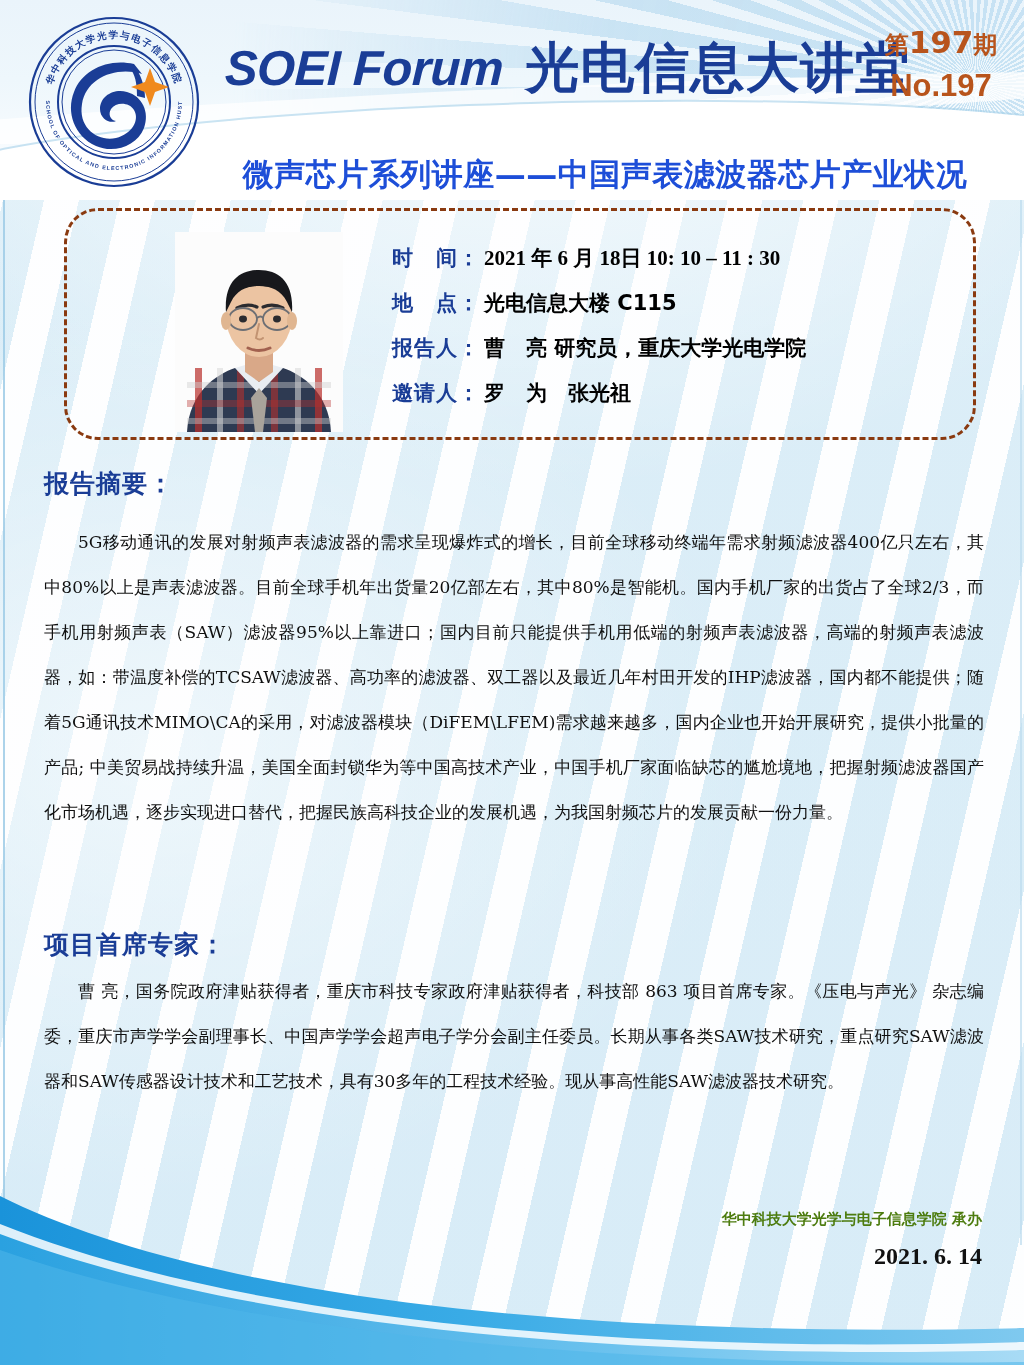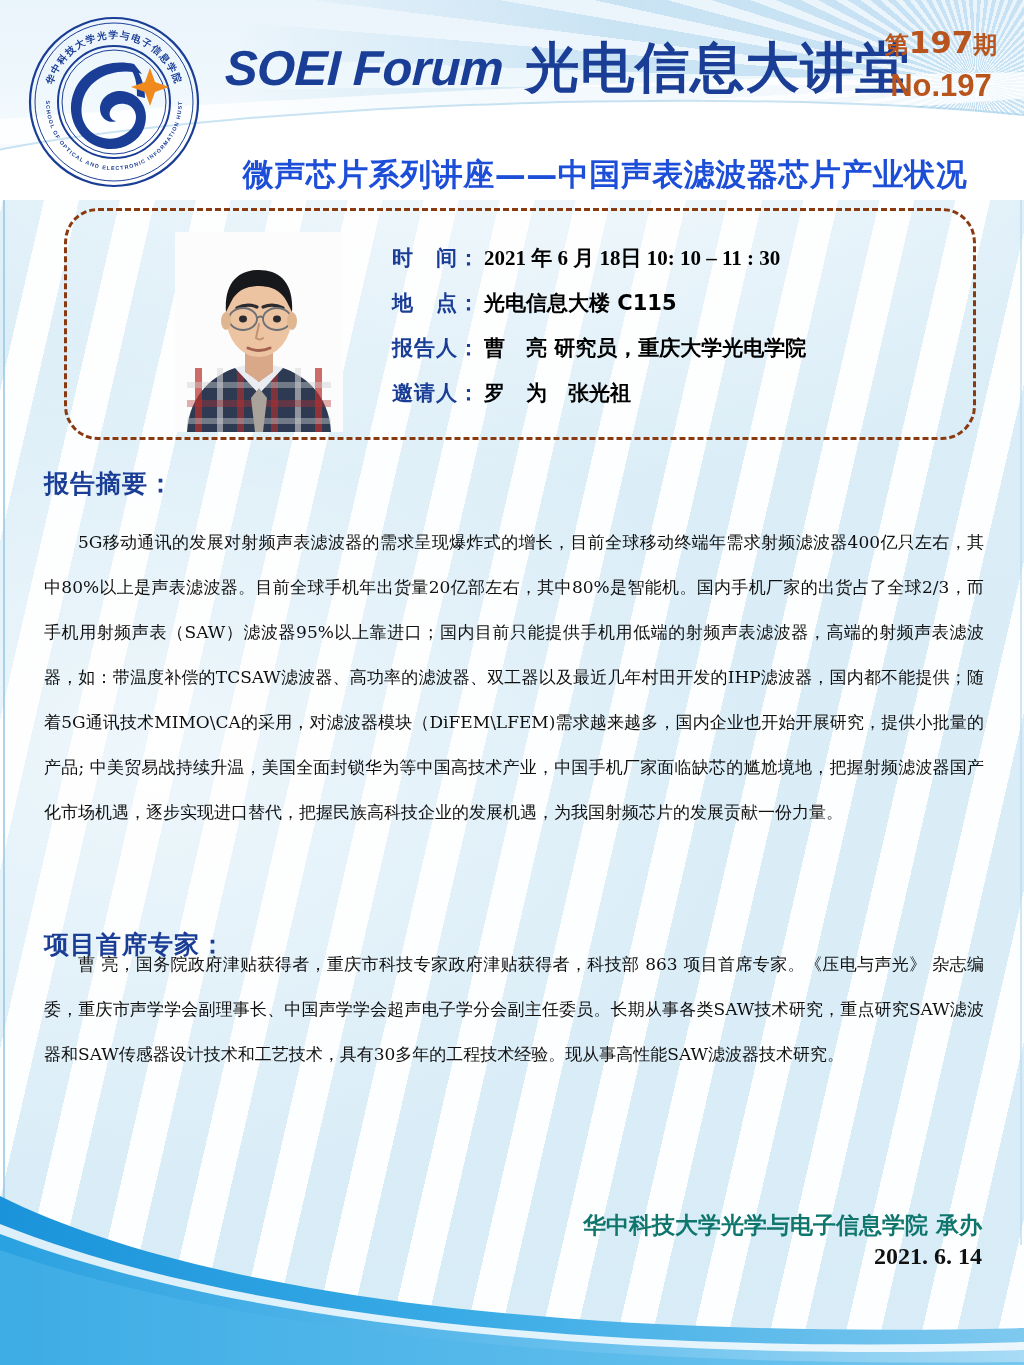--- a/index.html
+++ b/index.html
@@ -273,33 +273,33 @@
     text-indent: 2em;
     letter-spacing: 0px;
   }
   #abstract-text {
     left: 44px;
     top: 520px;
     width: 940px;
   }
   #bio-text {
     left: 44px;
-    top: 942px;
+    top: 969px;
     width: 940px;
   }
 
   
   .footer-org {
     position: absolute;
     right: 42px;
     top: 1210px;
     font-family: "DejaVu Sans", "Liberation Sans", sans-serif;
-    font-size: 23px;
-    font-weight: bold;
-    color: #0f766e;
+    font-size: 15px;
+    font-weight: bold;
+    color: #4d7c0f;
     white-space: nowrap;
   }
   .footer-date {
     position: absolute;
     right: 42px;
     top: 1243px;
     font-family: "Liberation Serif", "DejaVu Serif", serif;
     font-size: 24px;
     font-weight: bold;
     color: #111111;

